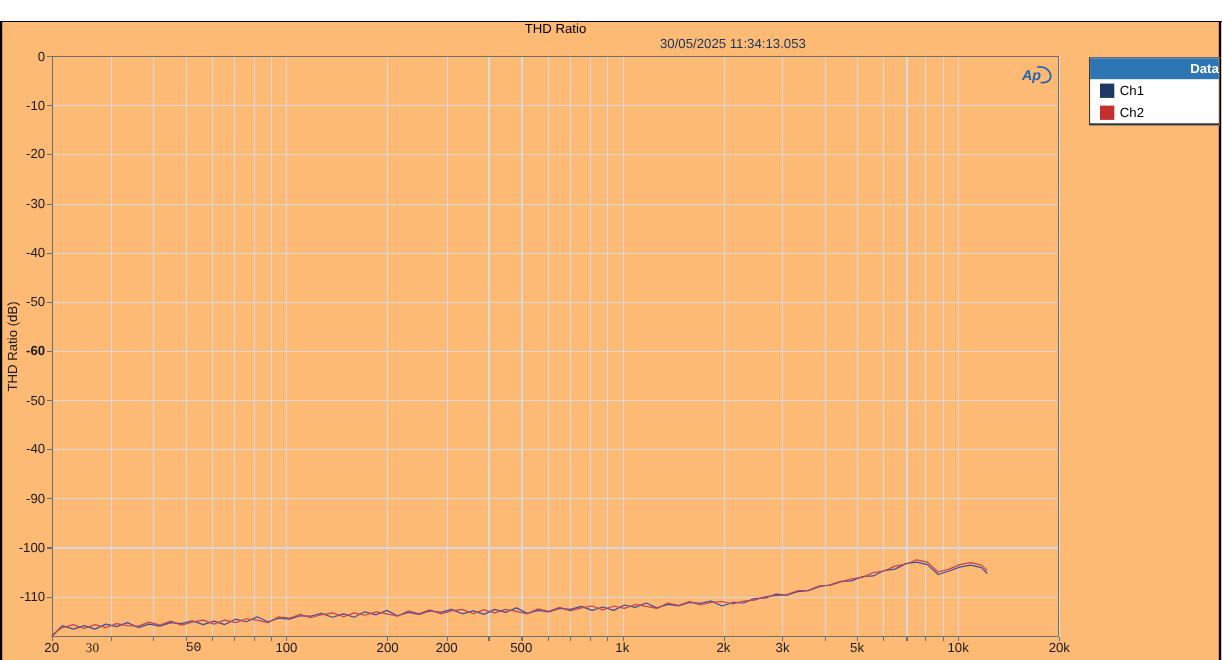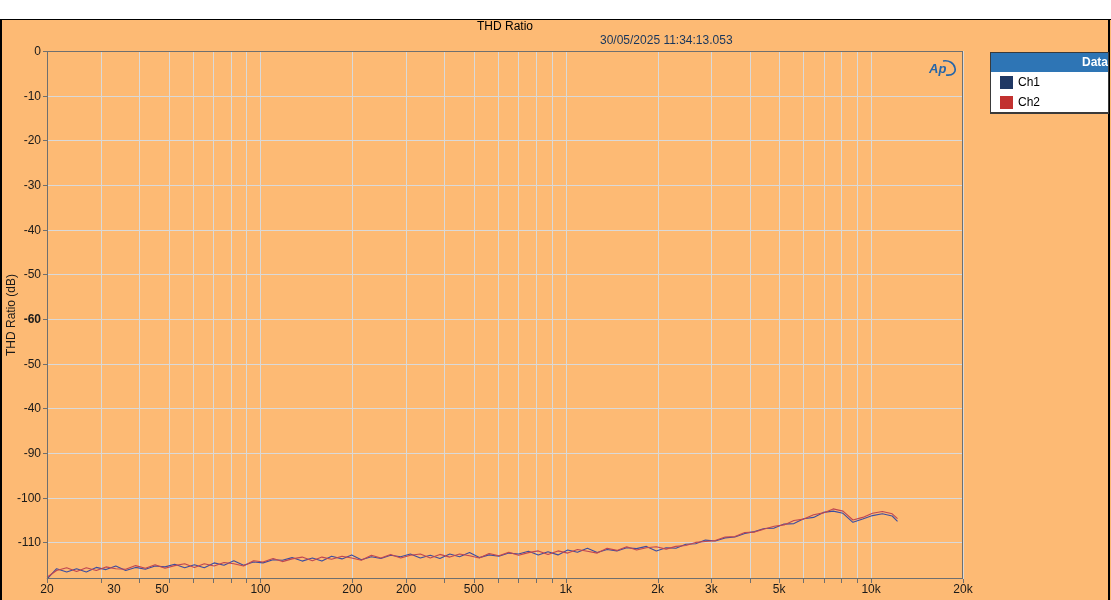--- a/index.html
+++ b/index.html
@@ -138,22 +138,22 @@
   </div>
 
   <svg id="ap-logo" width="34" height="22" viewBox="0 0 34 22">
     <text x="4" y="16" font-size="13" font-weight="bold" font-style="italic" fill="#2565a8">Ap</text>
     <path d="M 21 18 C 28 19 31 15 30 11 C 29 6 24 3 18 4" fill="none" stroke="#2565a8" stroke-width="1.6"></path>
   </svg>
 
   <div id="y-axis-title">THD Ratio (dB)</div>
   <div id="tick-labels">
       <div class="x-tick-label" style="left: 25px;">20</div>
-      <div class="x-tick-label" style="left: 92px;">30</div>
-      <div class="x-tick-label" style="left: 140px;">50</div>
+      <div class="x-tick-label" style="left: 62px; font-family: Liberation Serif, serif;">30</div>
+      <div class="x-tick-label" style="left: 154px; font-family: Liberation Mono, monospace;">50</div>
       <div class="x-tick-label" style="left: 238.419px;">100</div>
       <div class="x-tick-label" style="left: 330.333px; text-align: center;">200</div>
       <div class="x-tick-label" style="left: 384.1px;">200</div>
       <div class="x-tick-label" style="left: 451.838px;">500</div>
       <div class="x-tick-label" style="left: 543.752px;">1k</div>
       <div class="x-tick-label" style="left: 635.667px;">2k</div>
       <div class="x-tick-label" style="left: 689.433px;">3k</div>
       <div class="x-tick-label" style="left: 757.171px;">5k</div>
       <div class="x-tick-label" style="left: 849.086px;">10k</div>
       <div class="x-tick-label" style="left: 941px;">20k</div>

